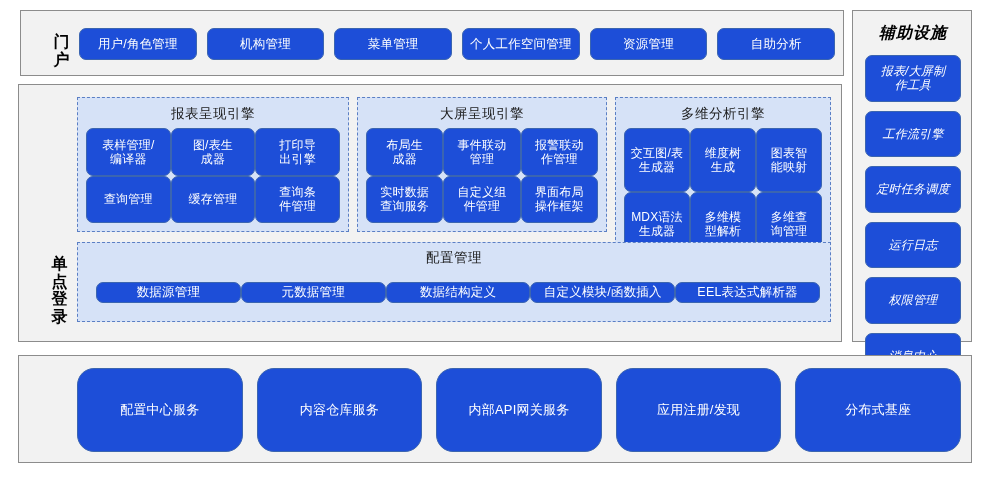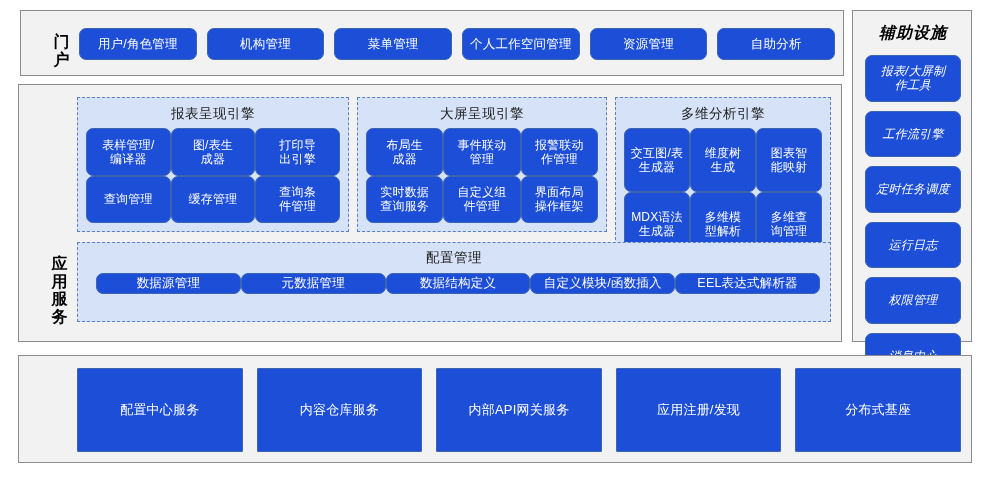--- a/index.html
+++ b/index.html
@@ -130,41 +130,41 @@
   
   #grp-config {
     left: 58px; top: 157px; width: 754px; height: 80px;
   }
   #grp-config .group-title { top: 6px; }
   #cfg-row {
     position: absolute;
     left: 10px; right: 10px; top: 30px; bottom: 9px;
     display: flex;
     gap: 0;
-    align-items: flex-start;
+    align-items: center;
     margin-left: 8px;
   }
   #cfg-row .btn { flex: 1 1 0; font-size: 12.5px; }
 
   
   #infra-panel {
     left: 18px; top: 355px; width: 954px; height: 108px;
   }
   #infra-row {
     position: absolute;
     left: 58px; top: 12px;
     width: 884px; height: 84px;
     display: flex;
     gap: 14px;
     align-items: stretch;
   }
   #infra-row .btn {
     flex: 1 1 0;
     font-size: 13px;
-    border-radius: 1px;
+    border-radius: 17px;
   }
 </style>
 </head>
 <body>
 
 <div class="panel" id="portal-panel">
   <div class="vlabel" id="portal-label">门户</div>
   <div id="portal-row">
     <div class="btn">用户/角色管理</div>
     <div class="btn">机构管理</div>
@@ -182,21 +182,21 @@
 作工具</div>
     <div class="btn">工作流引擎</div>
     <div class="btn">定时任务调度</div>
     <div class="btn">运行日志</div>
     <div class="btn">权限管理</div>
     <div class="btn">消息中心</div>
   </div>
 </div>
 
 <div class="panel" id="app-panel">
-  <div class="vlabel" id="app-label">应用服务</div>
+  <div class="vlabel" id="app-label">单点登录</div>
 
   <div class="group" id="grp-report">
     <div class="group-title">报表呈现引擎</div>
     <div class="group-grid">
       <div class="btn">表样管理/
 编译器</div>
       <div class="btn">图/表生
 成器</div>
       <div class="btn">打印导
 出引擎</div>

